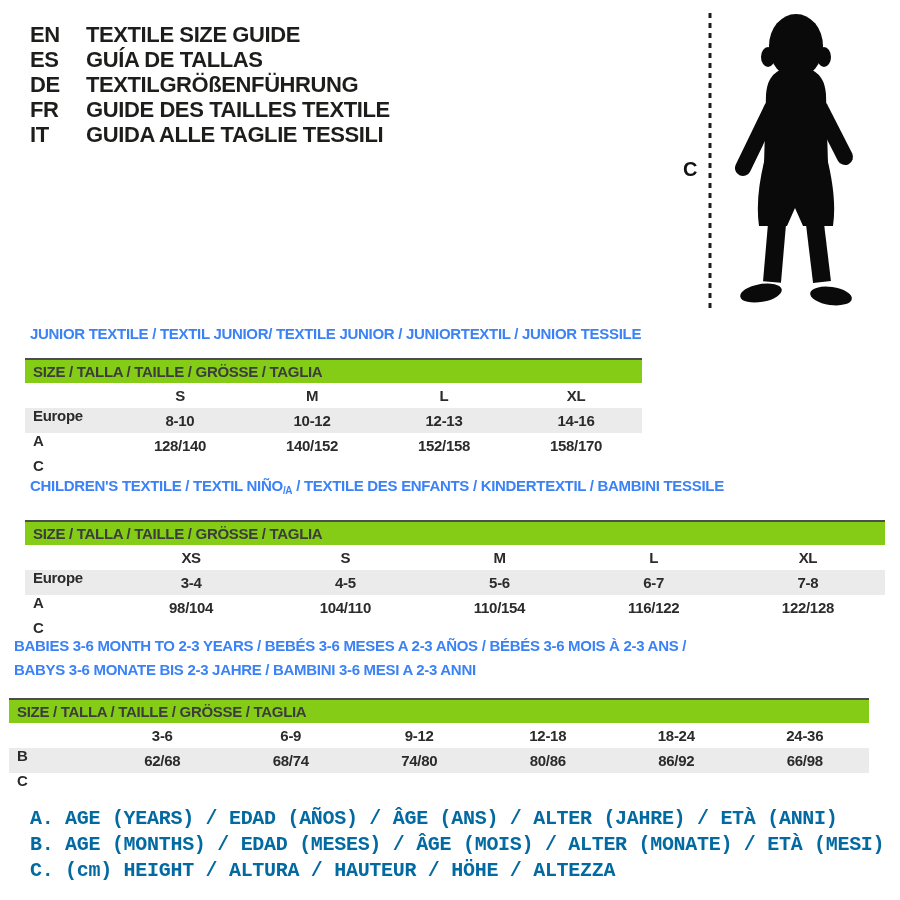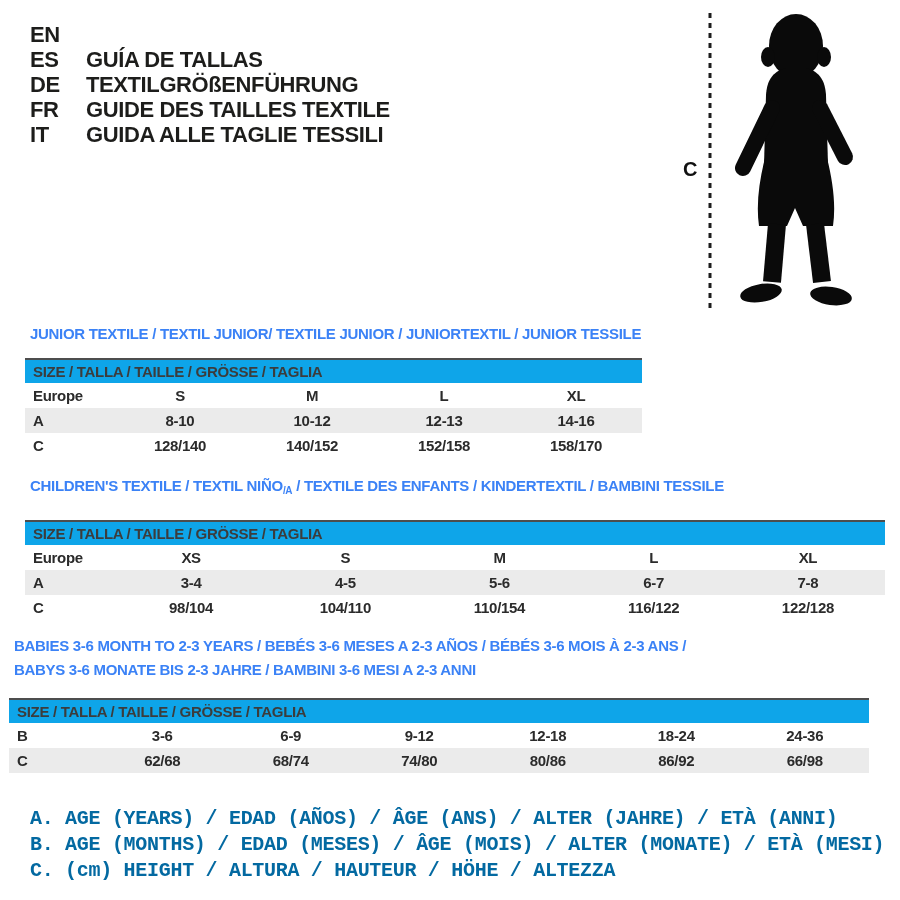--- a/index.html
+++ b/index.html
@@ -18,45 +18,46 @@
   .height-label { position:absolute; left:8px; top:150px; font-size:20px;
                   font-weight:bold; color:#111; }
   .dotted-line { position:absolute; left:32px; top:5px; }
   .baby-svg { position:absolute; left:46px; top:2px; }
   
   .section { position:absolute; }
   .sec-title { font-size:15px; font-weight:bold; letter-spacing:-0.3px;
                line-height:20px; padding-left:5px; white-space:nowrap; color:#3b82f6; }
   .sec-title .subscript { font-size:10px; vertical-align:-3px; }
   .sec-title-multi { line-height:24px; }
-  .size-band { height:23px; line-height:23px; background:#0ea5e9;
+  .size-band { height:23px; line-height:23px; background:#84cc16;
                border-top:2px solid #4d4d4d; font-weight:bold; font-size:15px;
                color:#3c3c3c; padding-left:8px; letter-spacing:-0.3px; }
   .trow { display:flex; height:25px; line-height:25px; font-size:15px;
           font-weight:bold; letter-spacing:-0.3px; color:#2b2b2b; }
   .trow.shaded { background:#ebebeb; }
   .tcell { flex:1; text-align:center; }
-  .tcell.label { flex:0 0 81px; text-align:left; padding-left:8px; }
+  .tcell.label { flex:0 0 81px; text-align:left; padding-left:8px;margin-top:20px; }
   
   #sec-junior   .size-band { margin-top:14px; }
   #sec-children .size-band { margin-top:19px; }
   #sec-babies   .size-band { margin-top:16px; }
   
   .legend { position:absolute; left:30px; top:806px; }
   .legend-line { height:26px; line-height:26px; font-size:20px; font-weight:bold;
                  letter-spacing:-0.3px; white-space:nowrap; color:#0369a1;font-family:Liberation Mono, monospace; }
 </style>
 </head>
 <body>
 
 <div class="canvas">
 
   <div class="lang-block">
     <div class="lang-row">
       <span class="lang-code">EN</span>
+      <span class="lang-text">TEXTILE SIZE GUIDE</span>
     </div>
     <div class="lang-row">
       <span class="lang-code">ES</span>
       <span class="lang-text">GUÍA DE TALLAS</span>
     </div>
     <div class="lang-row">
       <span class="lang-code">DE</span>
       <span class="lang-text">TEXTILGRÖßENFÜHRUNG</span>
     </div>
     <div class="lang-row">

